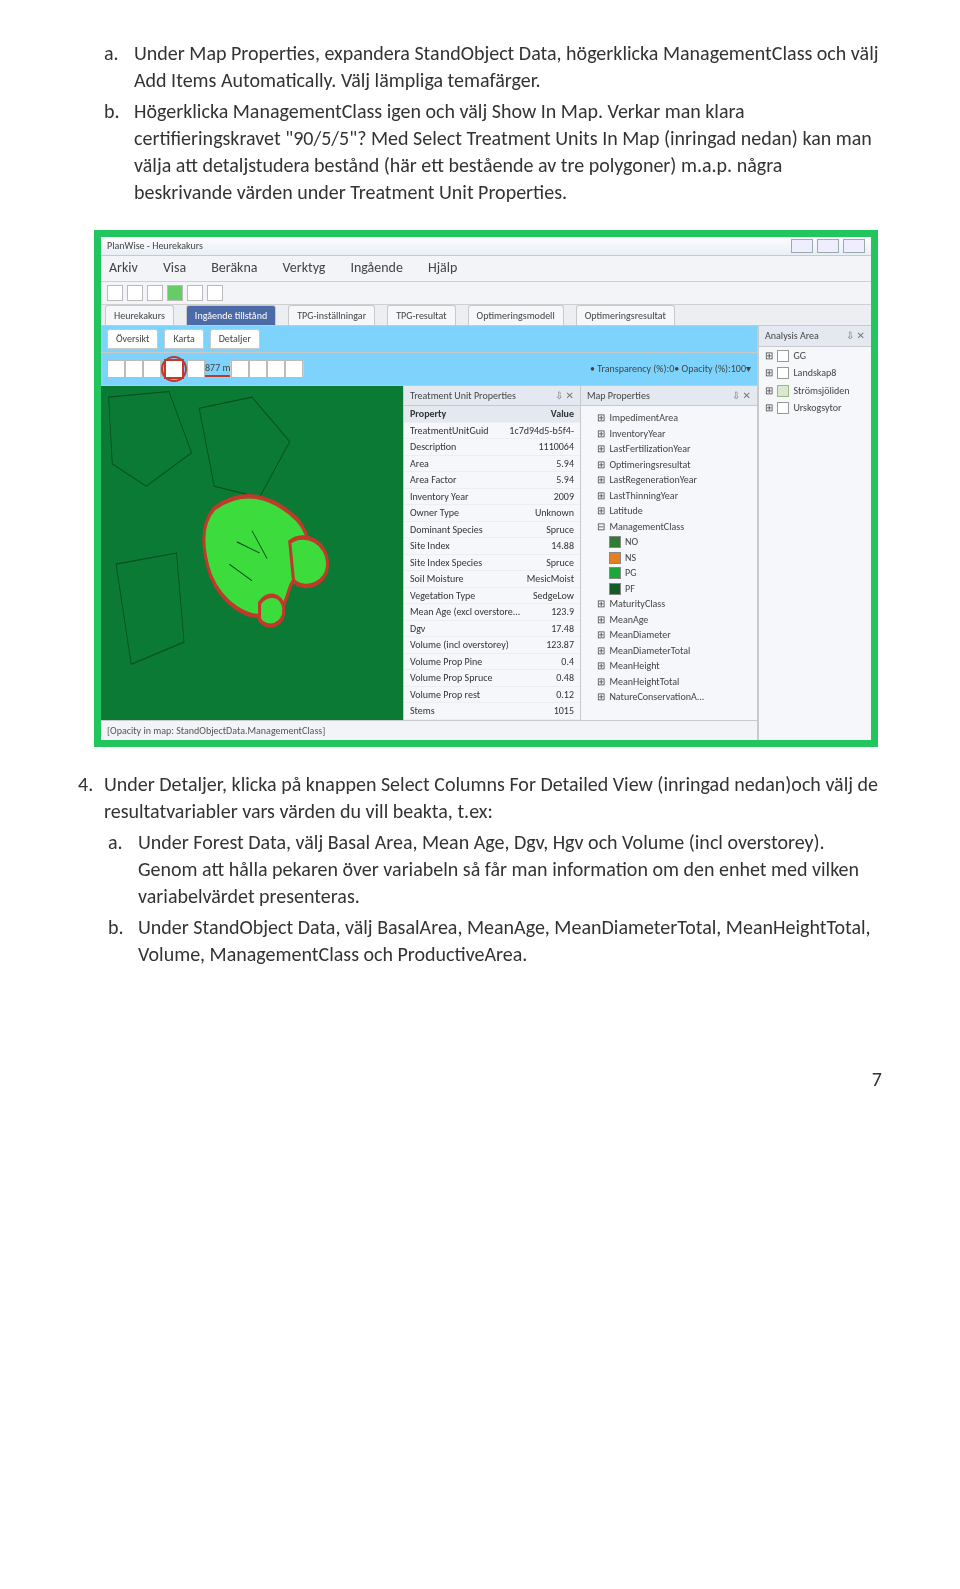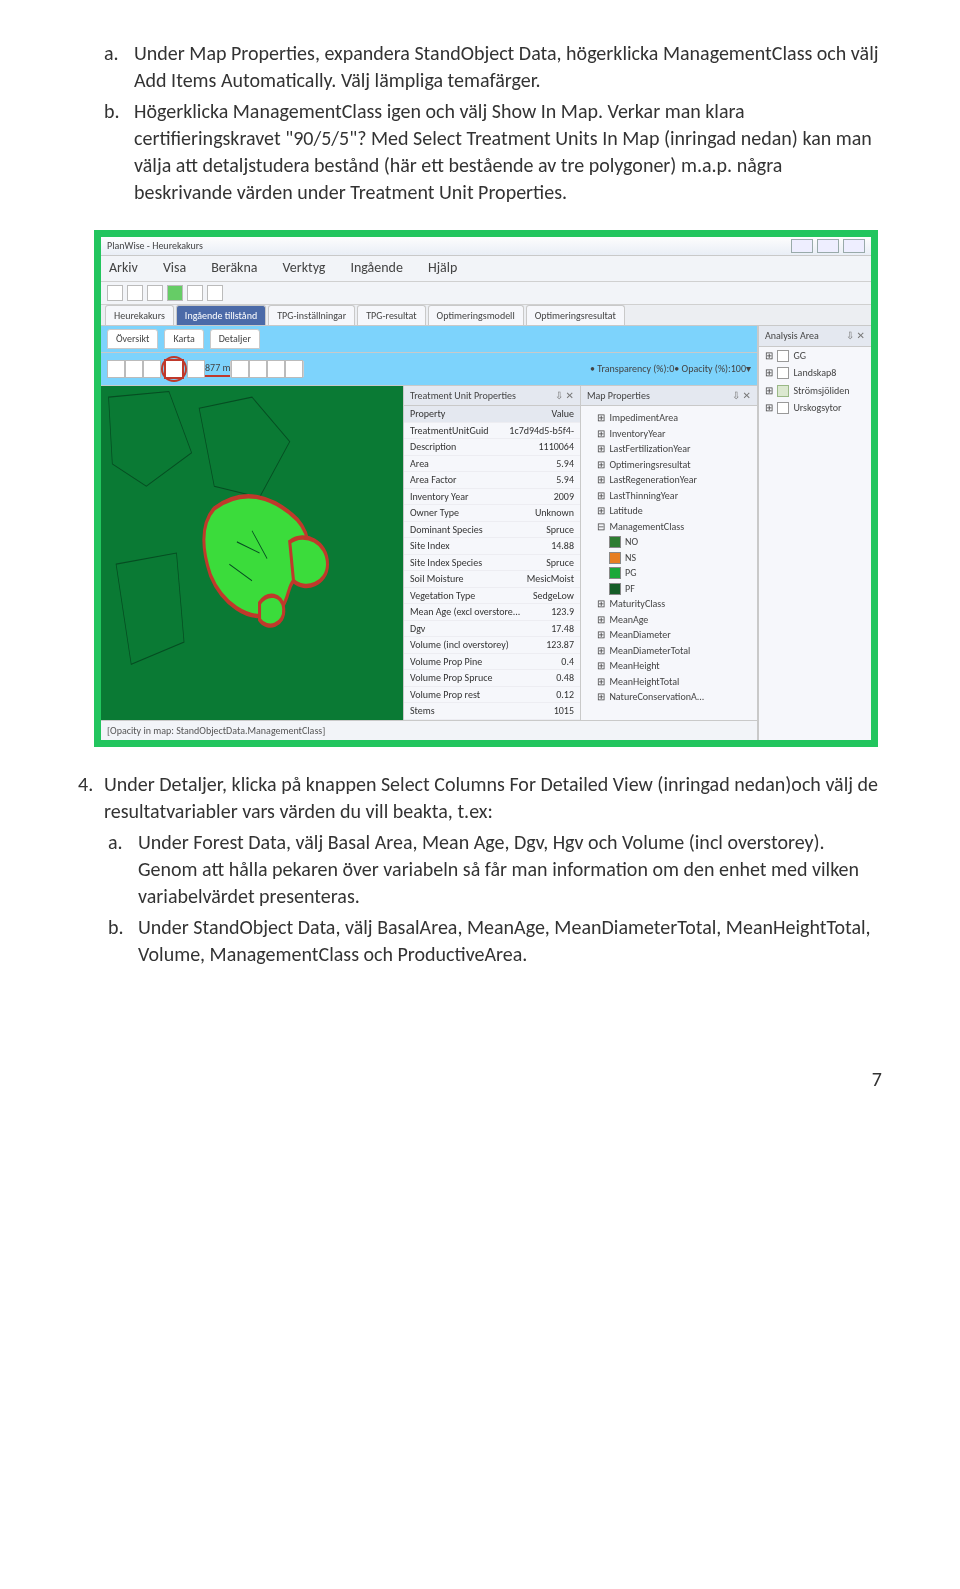--- a/index.html
+++ b/index.html
@@ -12,21 +12,21 @@
   ol.numbered>li{position:relative;margin-bottom:4px}
   ol.numbered>li>.marker{position:absolute;left:-26px;width:24px}
   .screenshot{margin:24px 4px 24px 16px;border:7px solid #22c55e;background:#7dd3fc;font-size:10px;color:#444}
   .winbar{display:flex;align-items:center;justify-content:space-between;background:linear-gradient(#fdfdfd,#e9eef6);border-bottom:1px solid #c9c9c9;padding:2px 6px}
   .wbtns{display:flex;gap:4px}
   .wbtn{width:20px;height:12px;border:1px solid #9aa;background:#eef}
   .menubar{display:flex;gap:25px;padding:3px 8px;background:#f2f4f8;border-bottom:1px solid #d0d0d0;font-size:14px}
   .toolbar{display:flex;gap:4px;padding:3px 6px;background:#f2f4f8;border-bottom:1px solid #d0d0d0}
   .tb-ic{width:14px;height:14px;border:1px solid #bbb;background:#fff}
   .tb-ic.g{background:#6c6}
-  .tabs{display:flex;gap:2px;padding:0 4px;background:#eceef2;border-bottom:1px solid #c9c9c9;font-size:10px}
+  .tabs{display:flex;gap:12px;padding:0 4px;background:#eceef2;border-bottom:1px solid #c9c9c9;font-size:10px}
   .tab{padding:3px 8px;border:1px solid #c9c9c9;border-bottom:none;background:#f6f7fb;border-radius:3px 3px 0 0}
   .tab.active{background:#4b6aa8;color:#fff}
   .body{display:flex;align-items:stretch}
   .main{flex:1;display:flex;flex-direction:column;border-right:1px solid #c9c9c9}
   .subtabs{display:flex;gap:6px;padding:3px 6px;border-bottom:1px solid #c9c9c9;font-size:10px}
   .subtab{padding:2px 8px;border:1px solid #c9c9c9;border-radius:3px 3px 0 0;background:#fff}
   .maptools{display:flex;align-items:center;padding:3px 6px;border-bottom:1px solid #c9c9c9;font-size:10px}
   .tool{width:16px;height:16px;border:1px solid #bbb;background:#fff;display:inline-block}
   .tool.sel{outline:2px solid #c0392b;outline-offset:-1px}
   .rect{border:2px solid #c0392b;border-radius:50%;width:22px;height:22px;display:inline-flex;align-items:center;justify-content:center}
@@ -143,21 +143,21 @@
             <path d="M210,195 C220,185 240,186 242,200 C244,215 220,220 210,210 Z" fill="#3bdc3b" stroke="#c0392b" stroke-width="4"></path>
             <path d="M180,140 L210,150 M200,130 L220,155 M170,160 L200,175" stroke="#064d22" stroke-width="1" fill="none"></path>
           </svg>
         </div>
         <div class="panels">
           <div class="panel">
             <div class="panelhead">
               <span>Treatment Unit Properties</span>
               <span class="pin">⇩ ✕</span>
             </div>
-            <div class="proprow" style="background:#e4e8f0;font-weight:normal">
+            <div class="proprow" style="background:#e4e8f0;font-weight:bold">
               <span class="k">Property</span>
               <span class="v">Value</span>
             </div>
             <div id="tup-rows">
                   <div class="proprow">
                     <span class="k">TreatmentUnitGuid</span>
                     <span class="v">1c7d94d5-b5f4-</span>
                   </div>
                   <div class="proprow">
                     <span class="k">Description</span>

